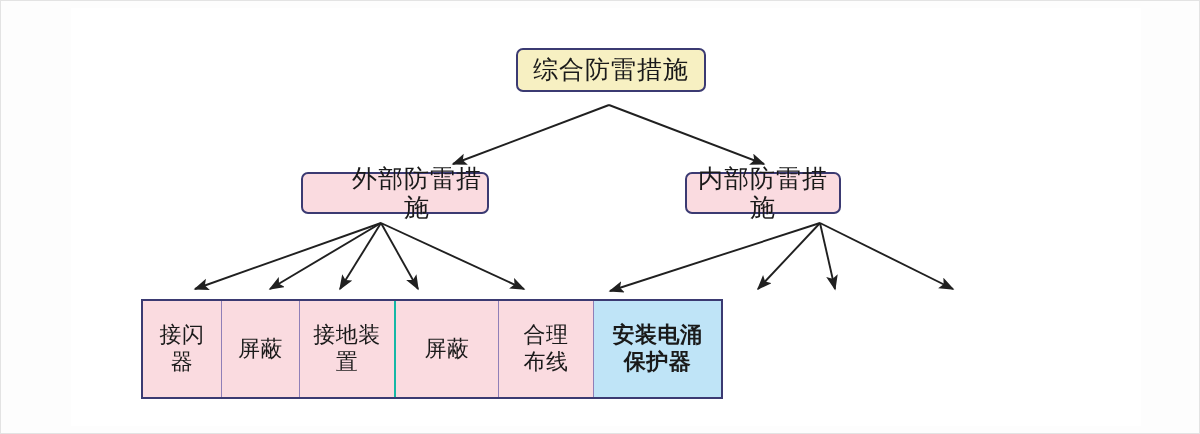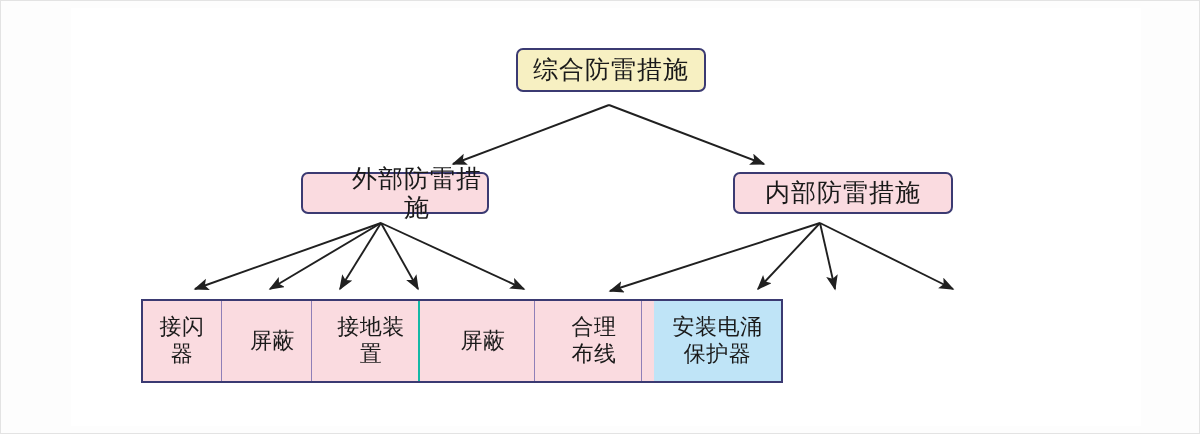--- a/index.html
+++ b/index.html
@@ -53,51 +53,50 @@
 
   
   .node-mid {
     height: 42px;
     background: #fadbe0;
     border: 2px solid #3b3a72;
     font-size: 25px;
     letter-spacing: 1px;
   }
   #node-external { left: 300px; top: 171px; width: 188px; padding-left: 44px; }
-  #node-internal { left: 732px; top: 171px; width: 220px; }
+  #node-internal { left: 684px; top: 171px; width: 156px; }
 
   
   #leaf-row {
     position: absolute;
     left: 140px;
     top: 298px;
-    height: 84px;
+    height: 100px;
     display: flex;
     border: 2px solid #3b3a72;
     box-sizing: border-box;
     background: #fadbe0;
-    gap: 12px;
   }
   .leaf {
     box-sizing: border-box;
     display: flex;
     align-items: center;
     justify-content: center;
     text-align: center;
     font-size: 22px;
     line-height: 1.22;
     color: #1a1a1a;
     white-space: pre-line;
     background: #fadbe0;
     border-right: 1px solid #8f7fb8;
     letter-spacing: 0.5px;
   }
   .leaf:last-child { border-right: none; }
   .leaf.group-edge { border-right: 2px solid #14b8a6; }
-  .leaf.blue { background: #bfe4f7; }
+  .leaf.blue { background: #bfe4f7; font-weight: bold; }
 
   
   #arrows {
     position: absolute;
     left: 0; top: 0;
     width: 1200px;
     height: 434px;
     pointer-events: none;
   }
 </style>

